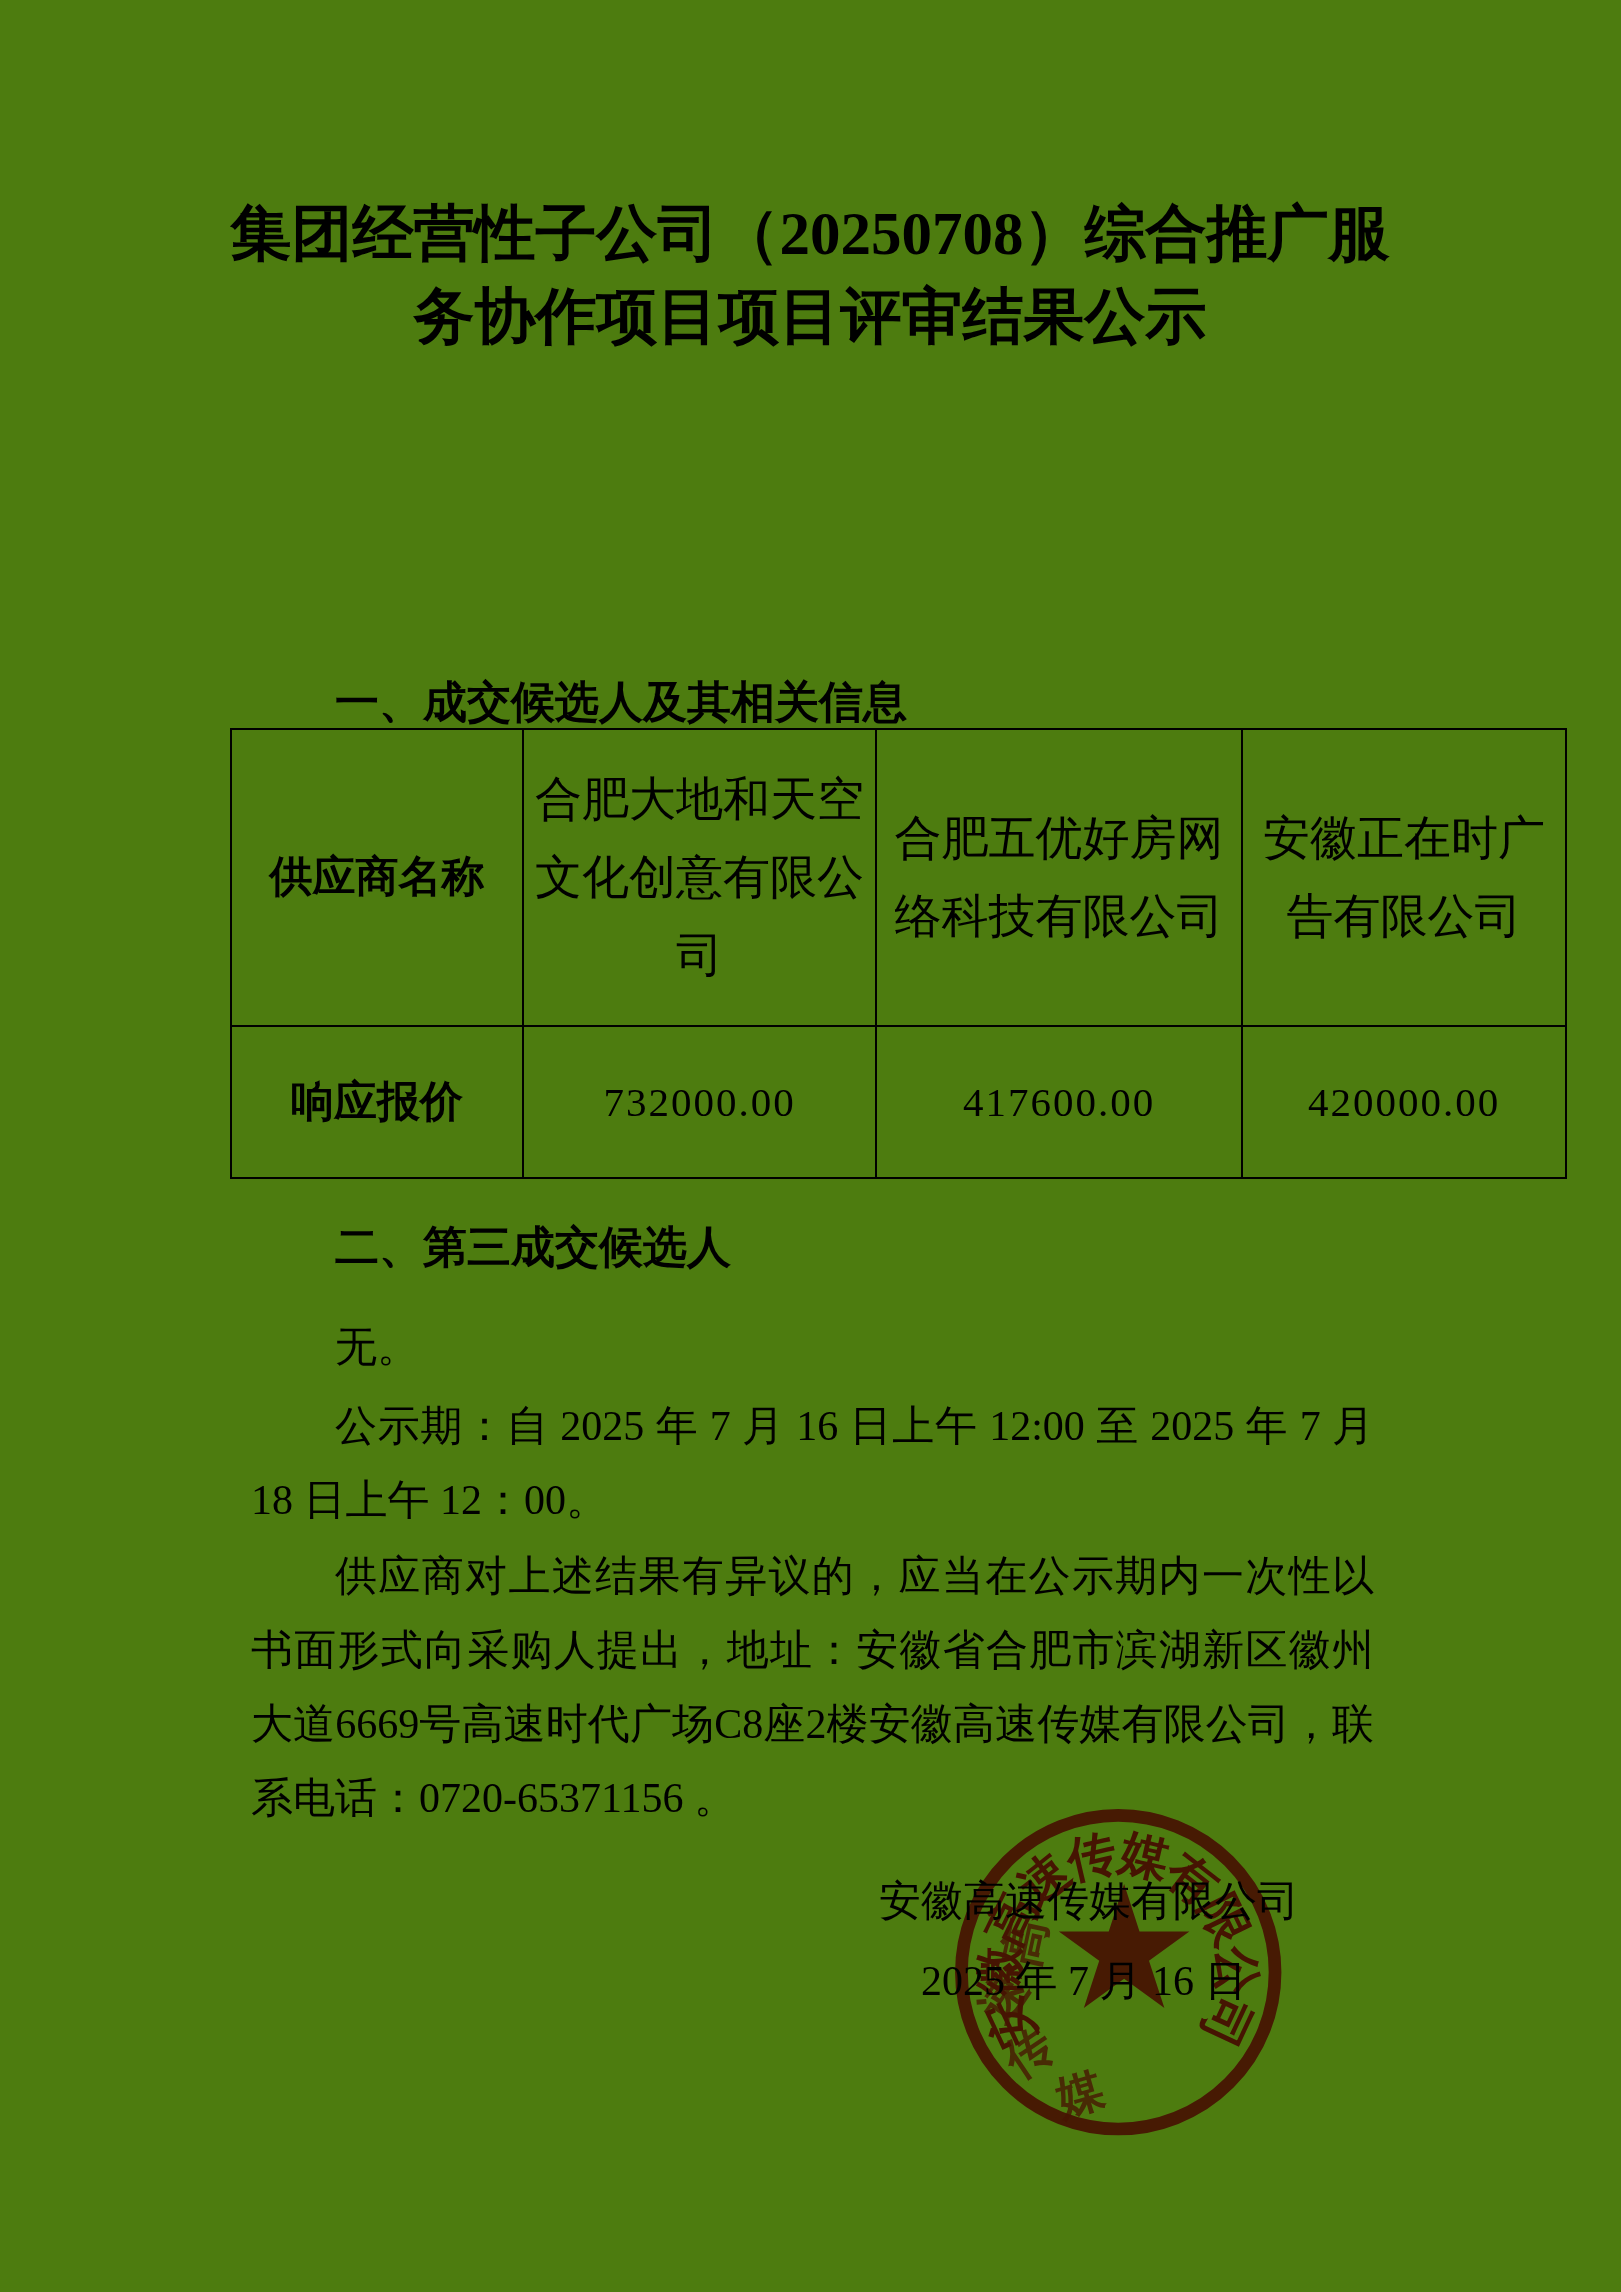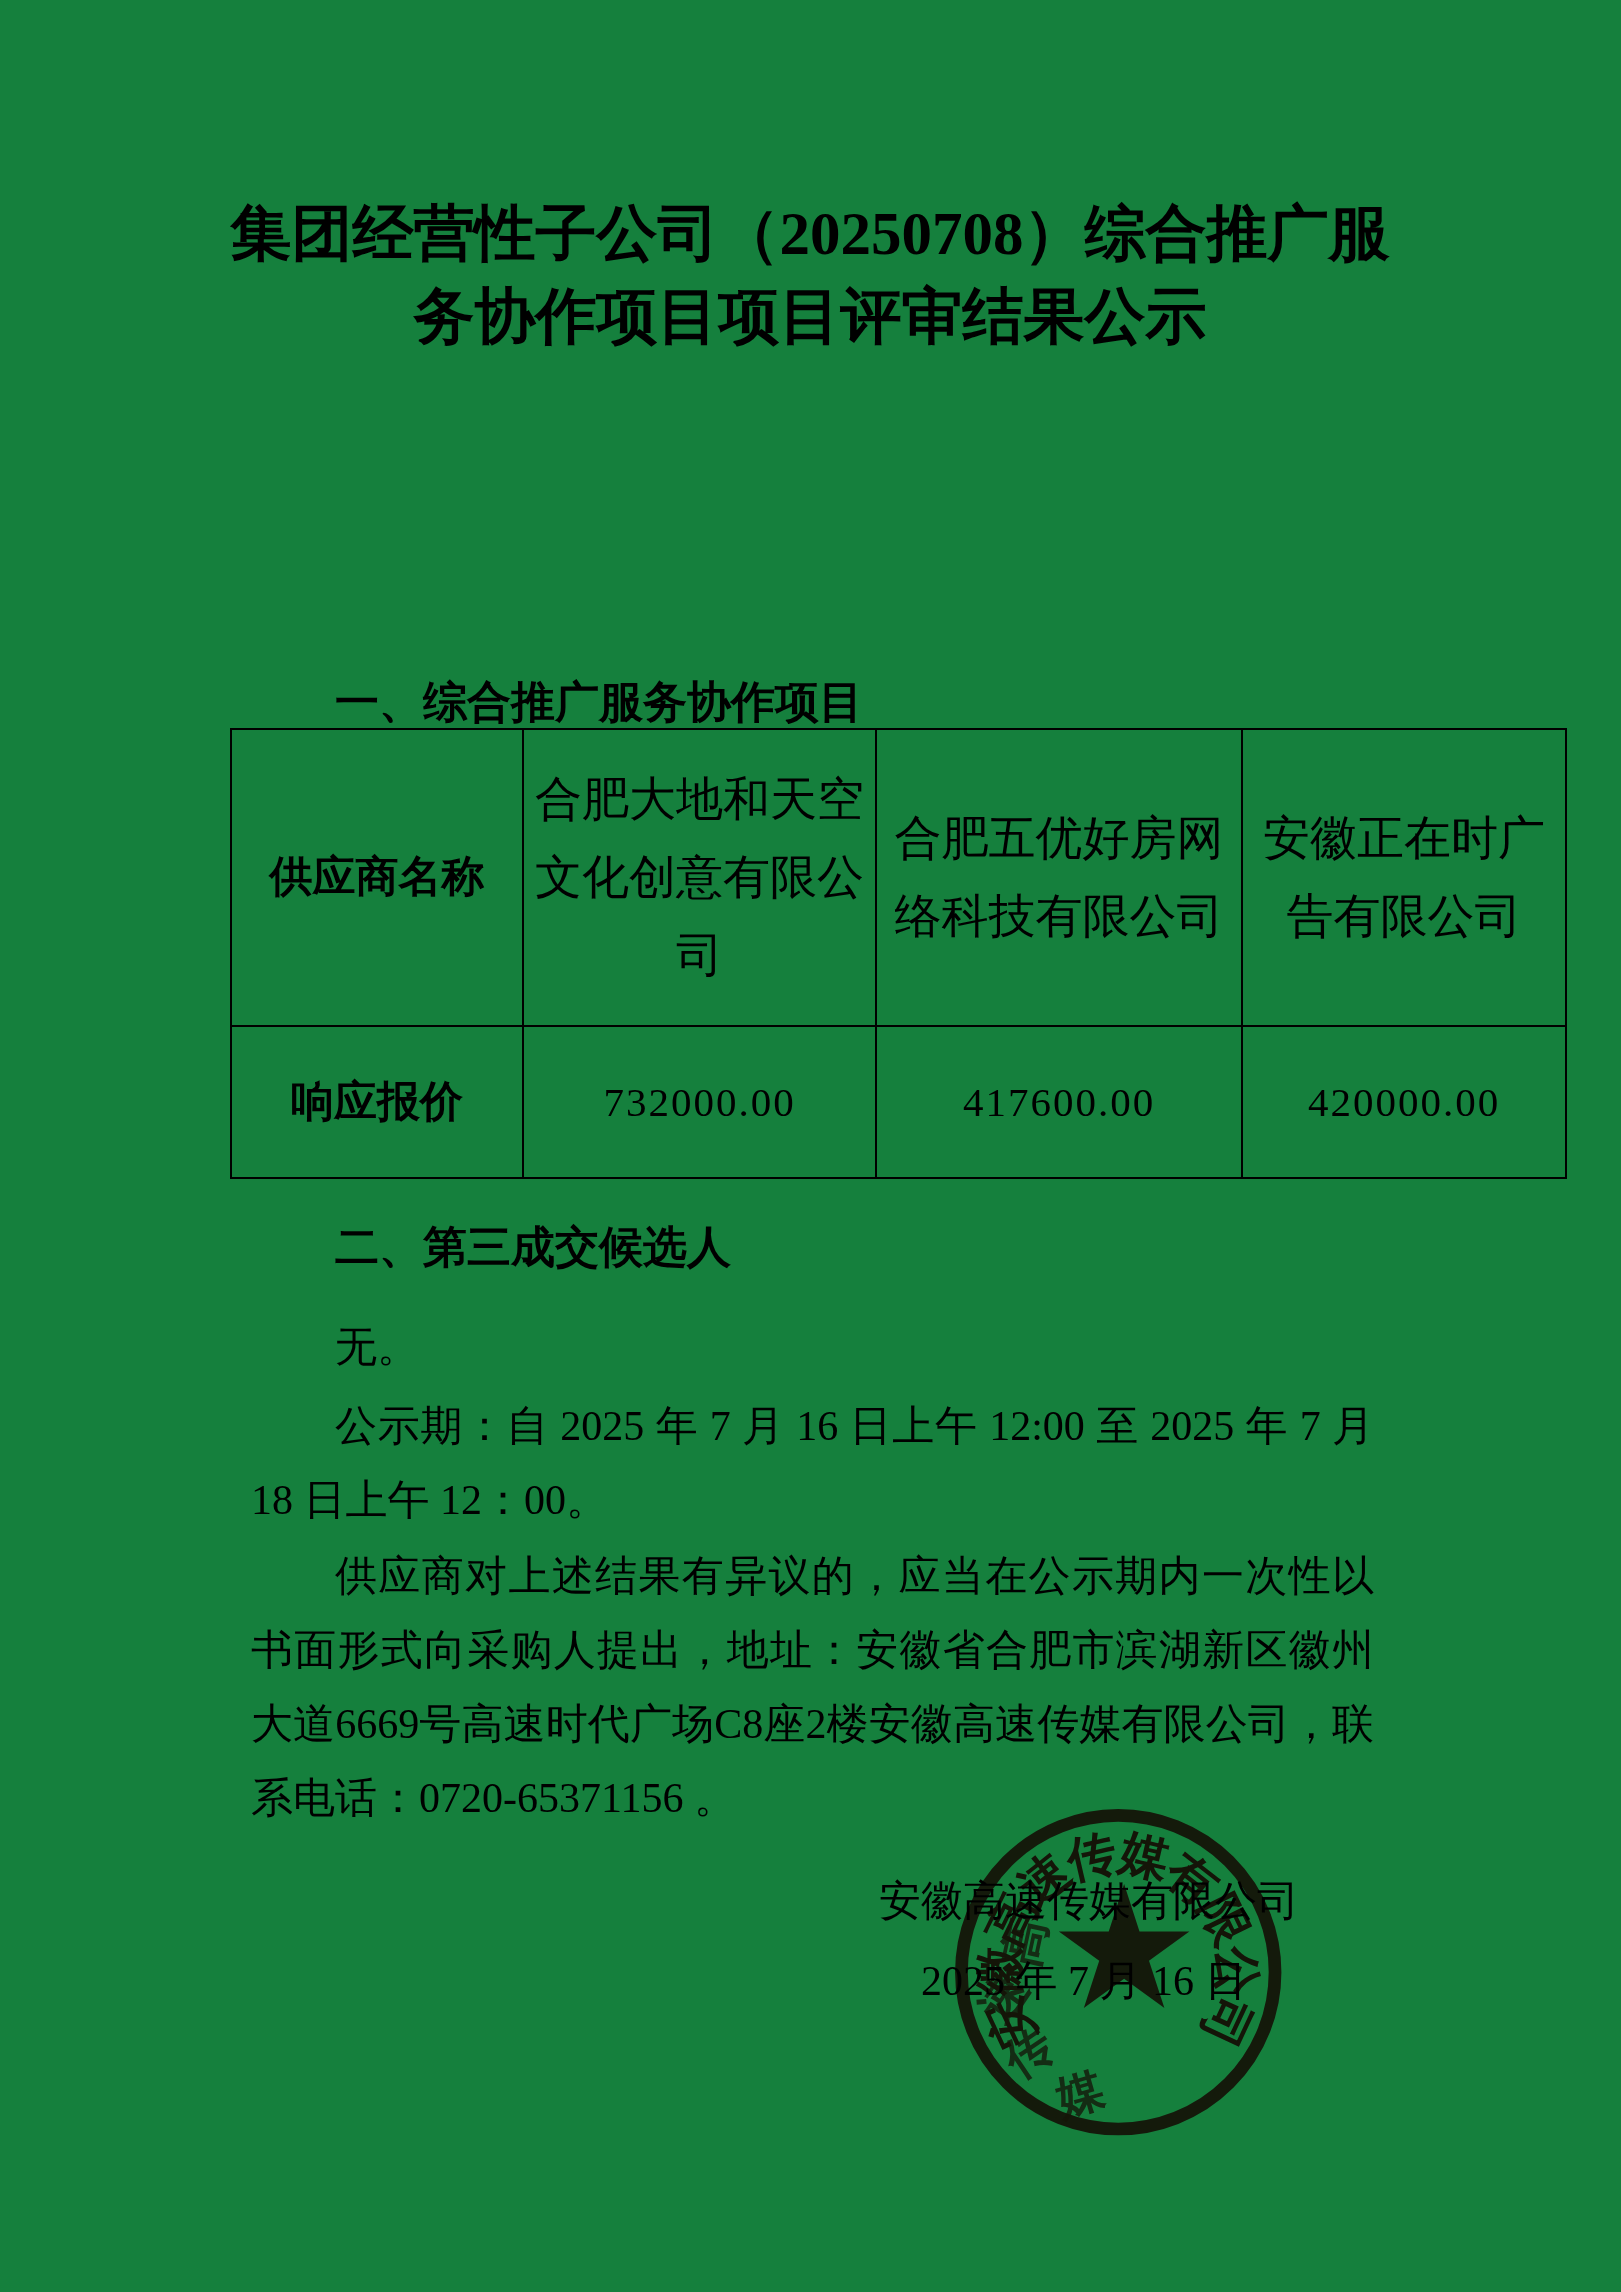--- a/index.html
+++ b/index.html
@@ -1,17 +1,17 @@
 <!DOCTYPE html>
 <html><head>
 <meta charset="utf-8">
 <style>
   html,body { margin:0; padding:0; background:#ffffff; }
   .page {
-    position:relative; width:1621px; height:2293px; background:#15803d;
+    position:relative; width:1621px; height:2293px; background:#4d7c0f;
     color:#000; font-family:"Liberation Serif","DejaVu Serif",serif; overflow:hidden;
   }
   .doc-title {
     position:absolute; top:192px; left:124px; width:1372px; text-align:center;
     font-weight:bold; font-size:61px; line-height:83px;
     font-family:"Liberation Serif","DejaVu Serif",serif;
   }
   .body-text {
     position:absolute; left:251px; width:1123px;
     font-size:42px; line-height:74px; text-align:justify; text-justify:inter-ideograph;
@@ -64,21 +64,21 @@
 <body>
 
 <div class="page">
 
   <div class="doc-title">
     <div>集团经营性子公司（20250708）综合推广服</div>
     <div>务协作项目项目评审结果公示</div>
   </div>
 
 
-  <div class="sec-heading" id="heading-1">一、综合推广服务协作项目</div>
+  <div class="sec-heading" id="heading-1">一、成交候选人及其相关信息</div>
 
   <table class="result-table">
     <colgroup>
         <col class="c1">
         <col class="c2">
         <col class="c3">
         <col class="c4">
       </colgroup>
     <tbody>
     <tr class="r2">

